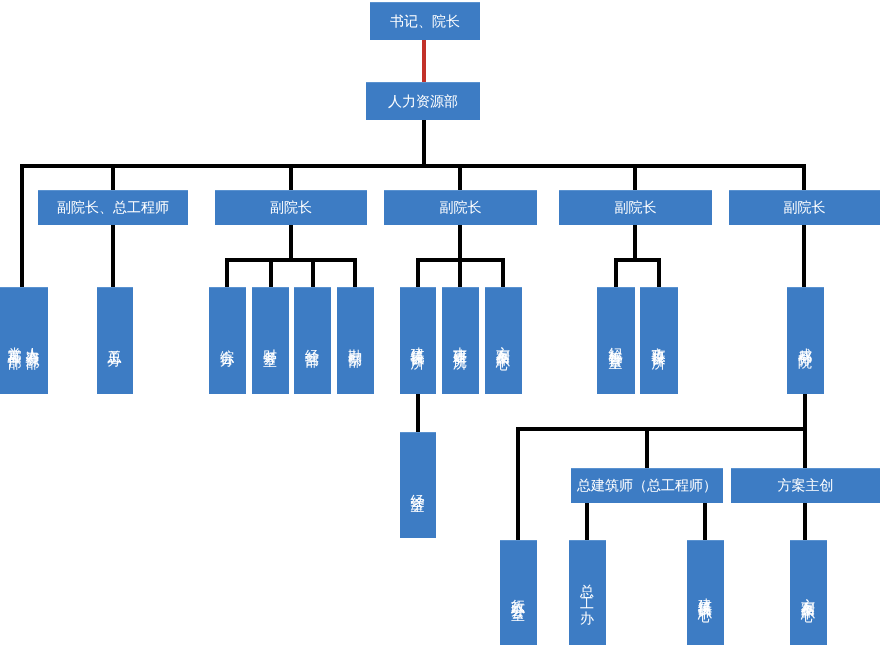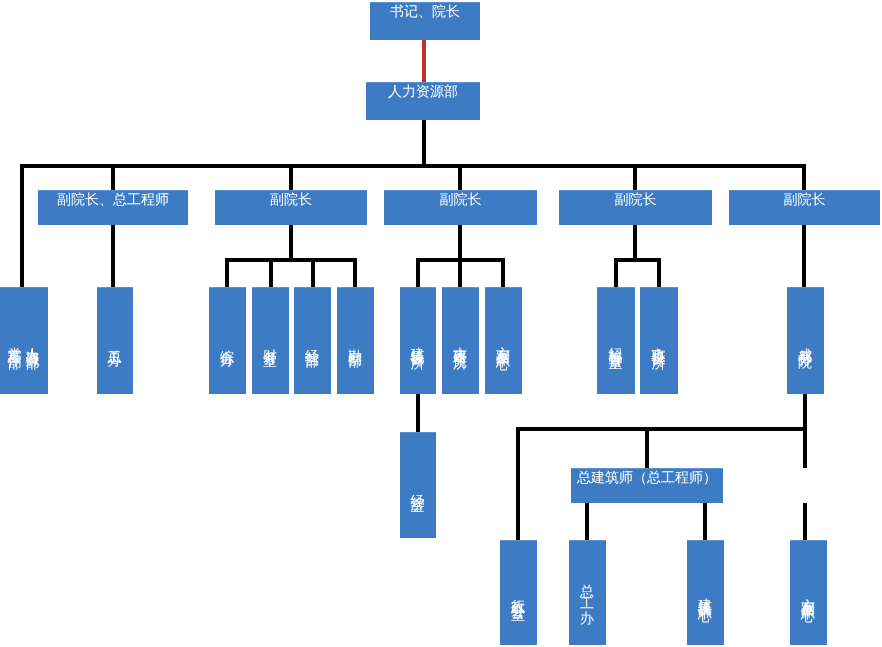--- a/index.html
+++ b/index.html
@@ -14,20 +14,21 @@
     height: 647px;
     background: #ffffff;
     overflow: hidden;
   }
   .box {
     position: absolute;
     background: #3D7CC4;
     color: #ffffff;
     font-size: 14px;
     display: flex;
+    align-items: center;
     justify-content: center;
     text-align: center;
     box-sizing: border-box;
     border-top: 1px solid #5a92d0;
   }
   .box.h {
     white-space: nowrap;
   }
   .vtext {
     writing-mode: vertical-lr;
@@ -173,20 +174,23 @@
     <span class="vtext">成都分院</span>
   </div>
 
   <div class="box" style="left:400px; top:432px; width:36px; height:106px;">
     <span class="vtext">经济室</span>
   </div>
 
   <div class="box h" style="left:571px; top:468px; width:152px; height:35px;">
     <span>总建筑师（总工程师）</span>
   </div>
+  <div class="box h" style="left:731px; top:468px; width:149px; height:35px;">
+    <span>方案主创</span>
+  </div>
 
   <div class="box" style="left:500px; top:540px; width:37px; height:105px;">
     <span class="vtext">行政办公室</span>
   </div>
   <div class="box" style="left:569px; top:540px; width:37px; height:105px;">
     <span class="vtext vwide">总工办</span>
   </div>
   <div class="box" style="left:687px; top:540px; width:37px; height:105px;">
     <span class="vtext">建筑设计中心</span>
   </div>

